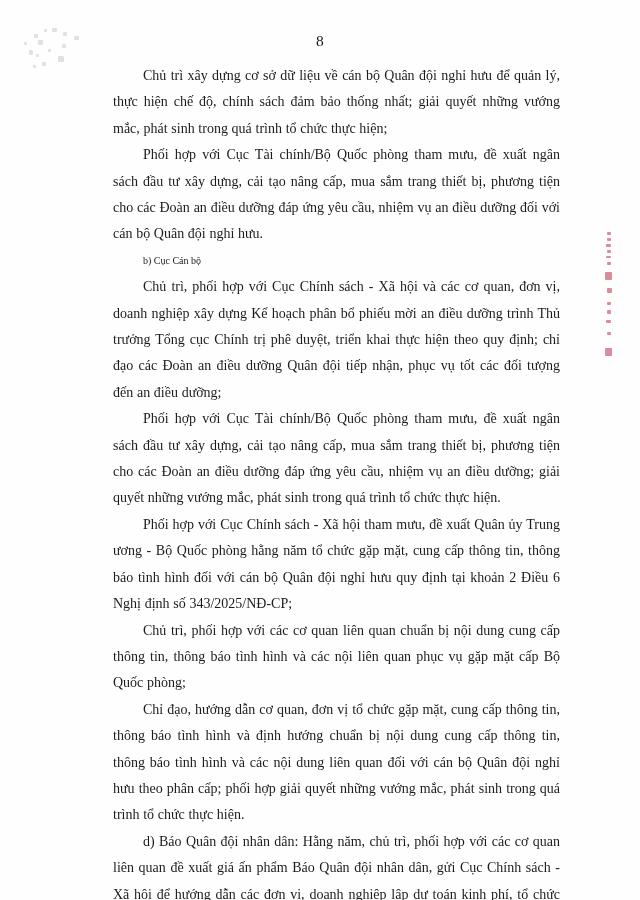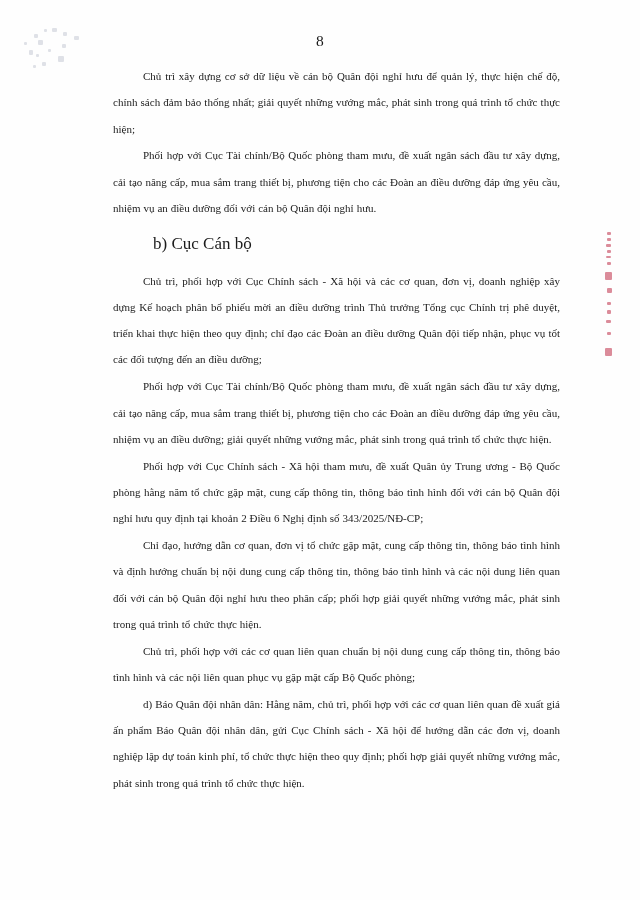--- a/index.html
+++ b/index.html
@@ -69,33 +69,33 @@
 
   .content {
     position: absolute;
     left: 113px;
     top: 63px;
     width: 447px;
   }
 
   p.para {
     margin: 0 0 0.5px 0;
-    font-size: 11px;
+    font-size: 14px;
     line-height: 26.3px;
     text-align: justify;
     text-indent: 30px;
     hyphens: none;
     word-spacing: 0.2px;
   }
   p.para.last-line-left {
     text-align-last: left;
   }
   p.heading {
-    margin: 10px;
-    font-size: 17px;
+    margin: 0;
+    font-size: 10px;
     line-height: 26.3px;
     text-indent: 30px;
     text-align: left;
   }
 </style>
 </head>
 <body>
 
 <div class="page">
 
@@ -134,19 +134,19 @@
 
   <div class="page-number">8</div>
 
   <div class="content">
     <p class="para last-line-left">Chủ trì xây dựng cơ sở dữ liệu về cán bộ Quân đội nghỉ hưu để quản lý, thực hiện chế độ, chính sách đảm bảo thống nhất; giải quyết những vướng mắc, phát sinh trong quá trình tổ chức thực hiện;</p>
     <p class="para last-line-left">Phối hợp với Cục Tài chính/Bộ Quốc phòng tham mưu, đề xuất ngân sách đầu tư xây dựng, cải tạo nâng cấp, mua sắm trang thiết bị, phương tiện cho các Đoàn an điều dưỡng đáp ứng yêu cầu, nhiệm vụ an điều dưỡng đối với cán bộ Quân đội nghỉ hưu.</p>
     <p class="heading">b) Cục Cán bộ</p>
     <p class="para last-line-left">Chủ trì, phối hợp với Cục Chính sách - Xã hội và các cơ quan, đơn vị, doanh nghiệp xây dựng Kế hoạch phân bổ phiếu mời an điều dưỡng trình Thủ trưởng Tổng cục Chính trị phê duyệt, triển khai thực hiện theo quy định; chỉ đạo các Đoàn an điều dưỡng Quân đội tiếp nhận, phục vụ tốt các đối tượng đến an điều dưỡng;</p>
     <p class="para last-line-left">Phối hợp với Cục Tài chính/Bộ Quốc phòng  tham mưu, đề xuất ngân sách đầu tư xây dựng, cải tạo nâng cấp, mua sắm trang thiết bị, phương tiện cho các Đoàn an điều dưỡng đáp ứng yêu cầu, nhiệm vụ an điều dưỡng; giải quyết những vướng mắc, phát sinh trong quá trình tổ chức thực hiện.</p>
     <p class="para last-line-left">Phối hợp với Cục Chính sách - Xã hội tham mưu, đề xuất Quân ủy Trung ương - Bộ Quốc phòng hằng năm tổ chức gặp mặt, cung cấp thông tin, thông báo tình hình đối với cán bộ Quân đội nghỉ hưu quy định tại khoản 2 Điều 6 Nghị định số 343/2025/NĐ-CP;</p>
+    <p class="para last-line-left">Chủ trì, phối hợp với các cơ quan liên quan chuẩn bị nội dung cung cấp thông tin, thông báo tình hình và các nội liên quan phục vụ gặp mặt cấp Bộ Quốc phòng;</p>
     <p class="para last-line-left">Chỉ đạo, hướng dẫn cơ quan, đơn vị tổ chức gặp mặt, cung cấp thông tin, thông báo tình hình và định hướng chuẩn bị nội dung cung cấp thông tin, thông báo tình hình và các nội dung liên quan đối với cán bộ Quân đội nghỉ hưu theo phân cấp; phối hợp giải quyết những vướng mắc, phát sinh trong quá trình tổ chức thực hiện.</p>
-    <p class="para last-line-left">Chủ trì, phối hợp với các cơ quan liên quan chuẩn bị nội dung cung cấp thông tin, thông báo tình hình và các nội liên quan phục vụ gặp mặt cấp Bộ Quốc phòng;</p>
     <p class="para last-line-left">d) Báo Quân đội nhân dân: Hằng năm, chủ trì, phối hợp với các cơ quan liên quan đề xuất giá ấn phẩm Báo Quân đội nhân dân, gửi Cục Chính sách - Xã hội để hướng dẫn các đơn vị, doanh nghiệp lập dự toán kinh phí, tổ chức thực hiện theo quy định; phối hợp giải quyết những vướng mắc, phát sinh trong quá trình tổ chức thực hiện.</p>
 
   </div>
 
 </div>
 
 </body></html>

